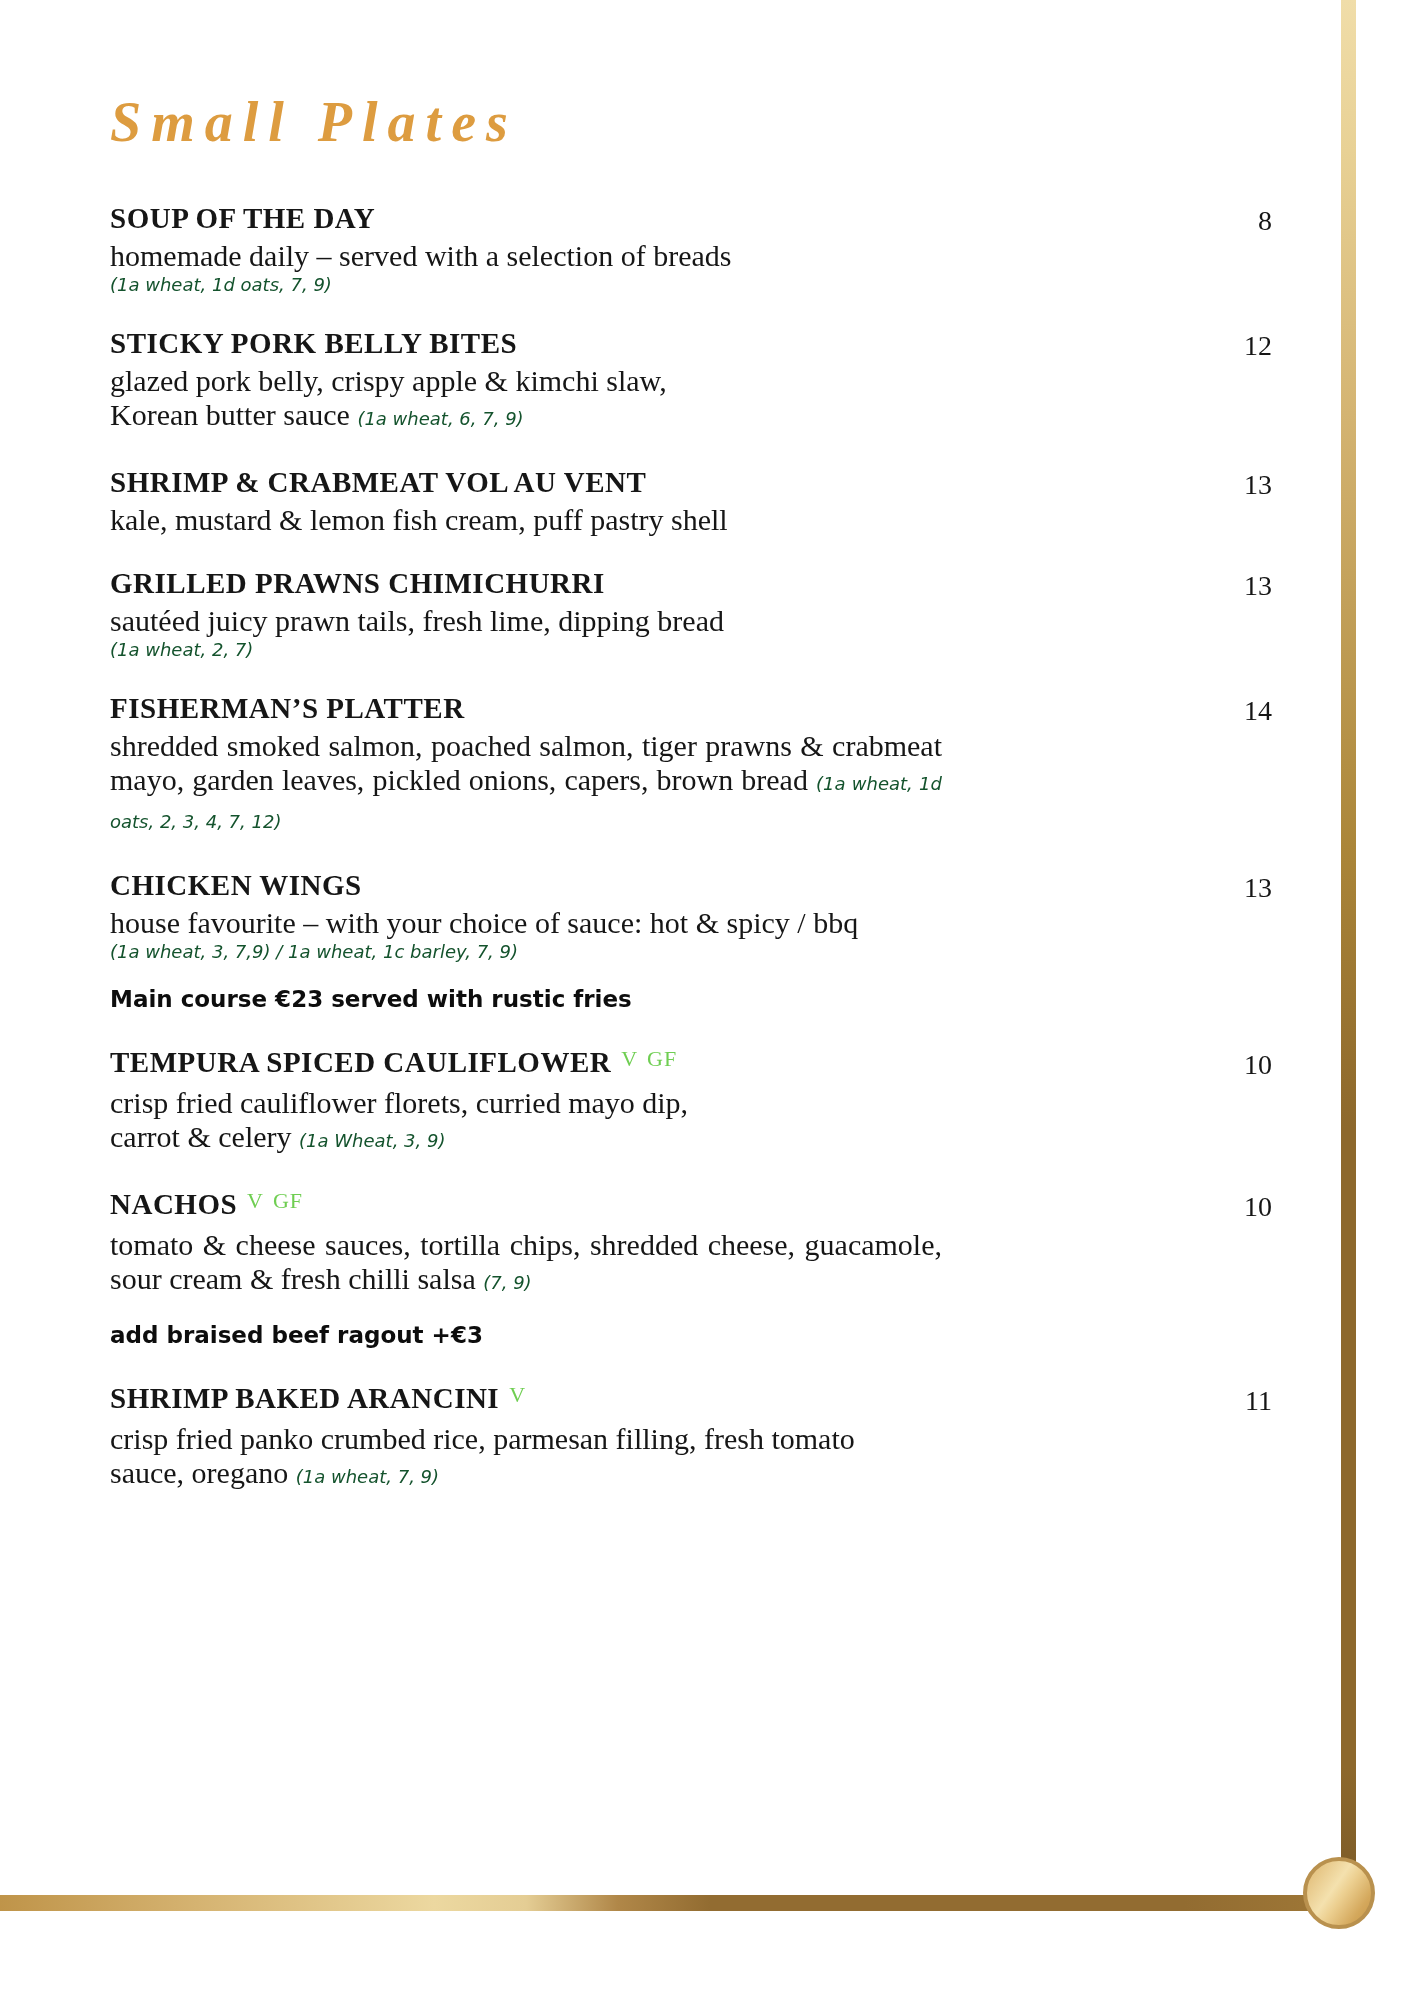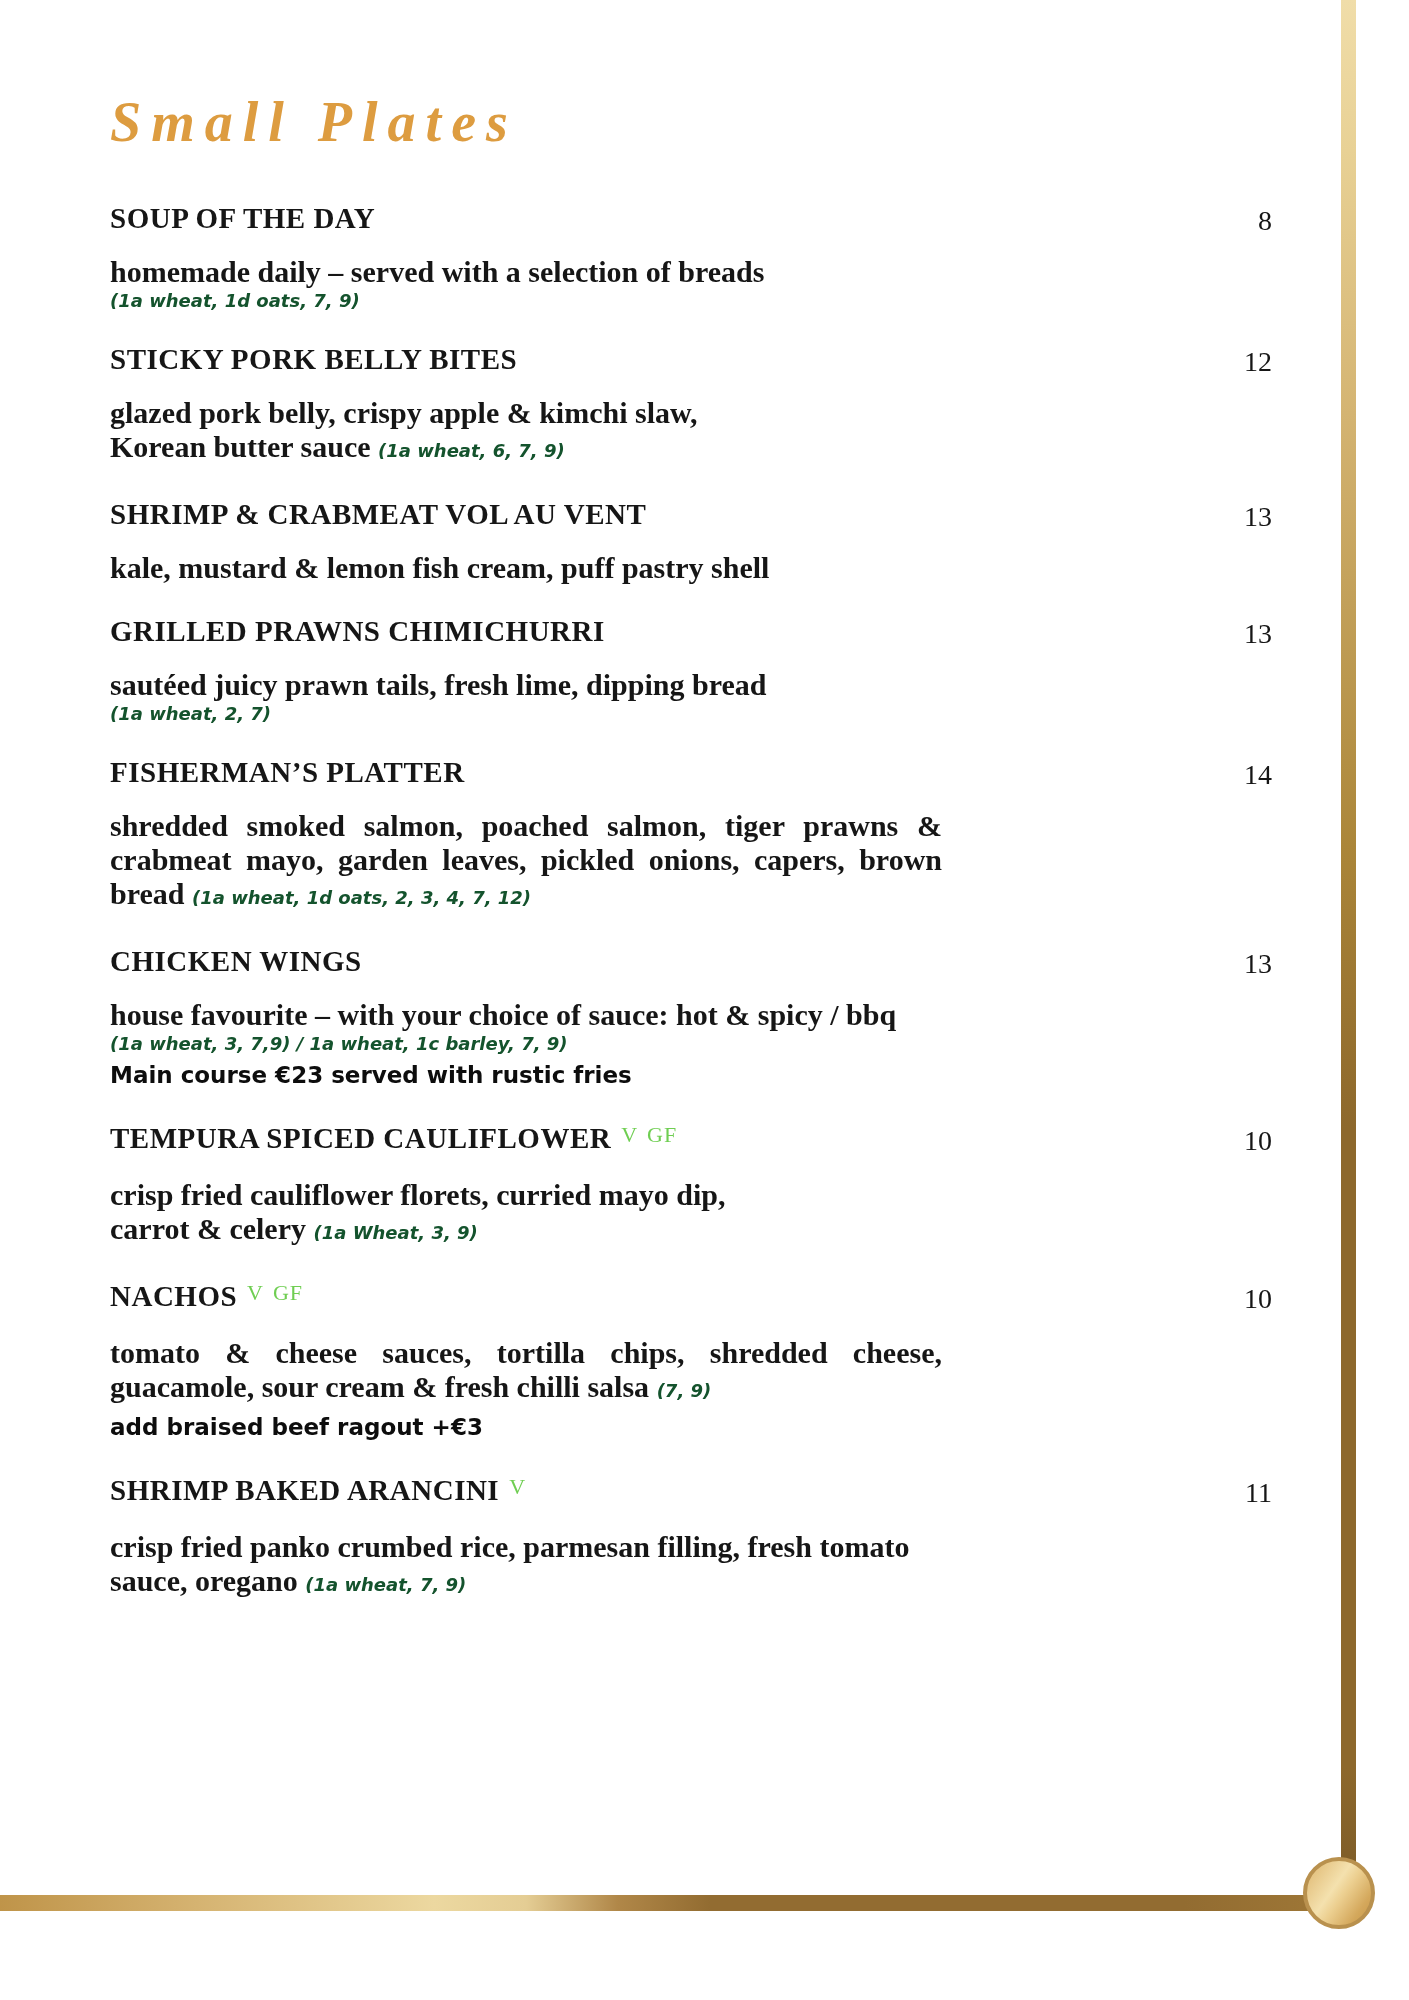--- a/index.html
+++ b/index.html
@@ -48,39 +48,39 @@
   .item-name{
     font-size:29px;font-weight:700;letter-spacing:0.5px;
     line-height:36px;white-space:nowrap;
   }
   .tags{margin-left:10px;white-space:nowrap;}
   .tag{
     color:#6fce52;font-weight:400;font-size:22px;
     position:relative;top:-6px;margin-right:9px;letter-spacing:1px;
   }
   .item-desc{
-    font-size:30px;line-height:34px;margin-top:19px;font-weight:bold;
+    font-size:30px;line-height:34px;margin-top:3px;
   }
   .item-desc .desc-text{white-space:pre-line;}
   .item-desc.justify{text-align:justify;}
   .item-desc.justify .desc-text{white-space:normal;}
   .allergen-inline,.allergen-line{
     font-family:"DejaVu Sans",sans-serif;
     font-style:italic;
     font-size:18px;
     color:#14532d;
     letter-spacing:0px;
   }
   .allergen-line{display:block;line-height:24px;}
   .item-note{
     font-family:"DejaVu Sans",sans-serif;
     font-weight:700;
     font-size:23px;
     line-height:34px;
-    margin-top:2px;
+    margin-top:18px;
     color:#0d0d0d;
   }
   .item-price{
     margin-left:auto;
     width:120px;
     text-align:right;
     font-size:28px;
     line-height:38px;
     padding-top:2px;
   }

